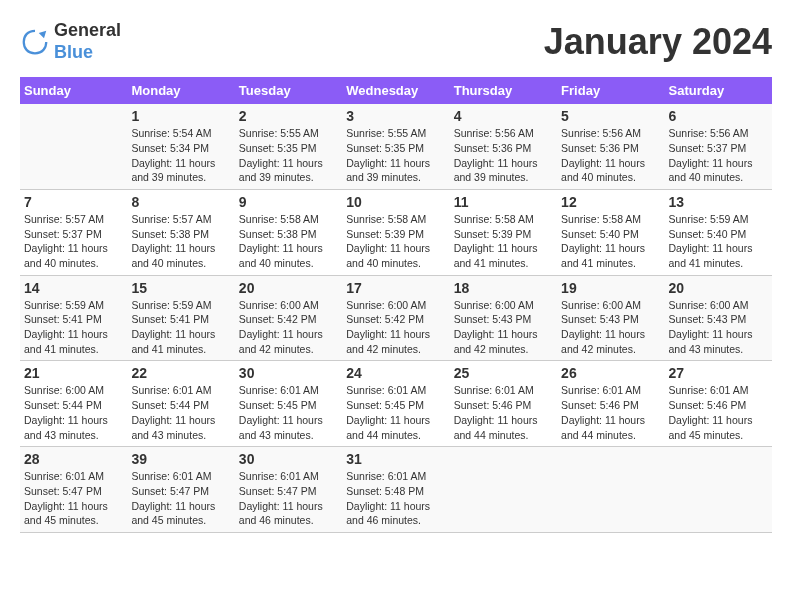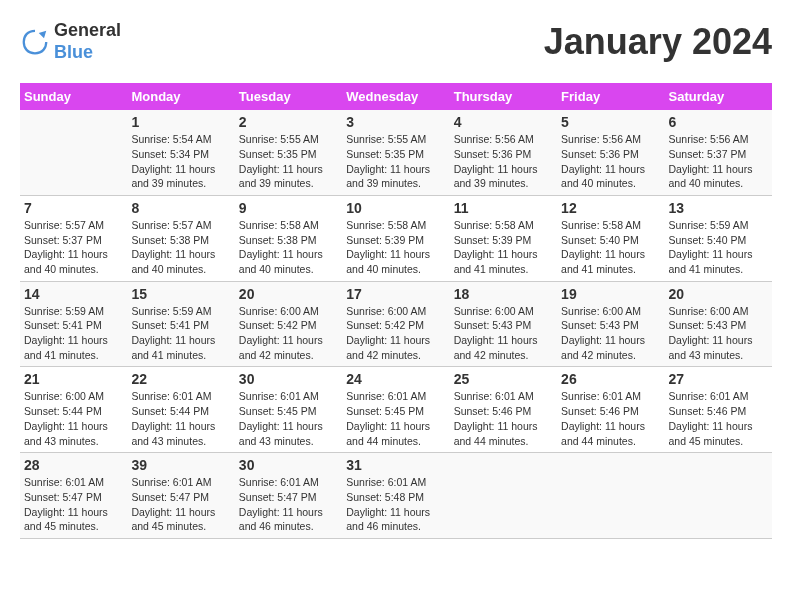--- a/index.html
+++ b/index.html
@@ -7,21 +7,21 @@
       font-family: Arial, sans-serif;
       background: #fff;
       width: 792px;
       min-height: 612px;
       padding: 20px;
     }
     .header-section {
       display: flex;
       justify-content: space-between;
       align-items: flex-end;
-      margin-bottom: 20px;
+      margin-bottom: 14px;
     }
     .logo {
       display: flex;
       align-items: center;
       gap: 4px;
     }
     .logo-text {
       font-size: 18px;
       font-weight: bold;
       color: #333;
@@ -45,21 +45,21 @@
     .subtitle {
       font-size: 15px;
       color: #555;
     }
     table {
       width: 100%;
       border-collapse: collapse;
       font-size: 11px;
     }
     thead tr {
-      background-color: #d946ef;
+      background-color: #8b5cf6;
       color: #fff;
       margin-top: 12px;
     }
     thead th {
       padding: 6px 4px;
       text-align: left;
       font-size: 13px;
       font-weight: bold;
     }
     tbody tr {

